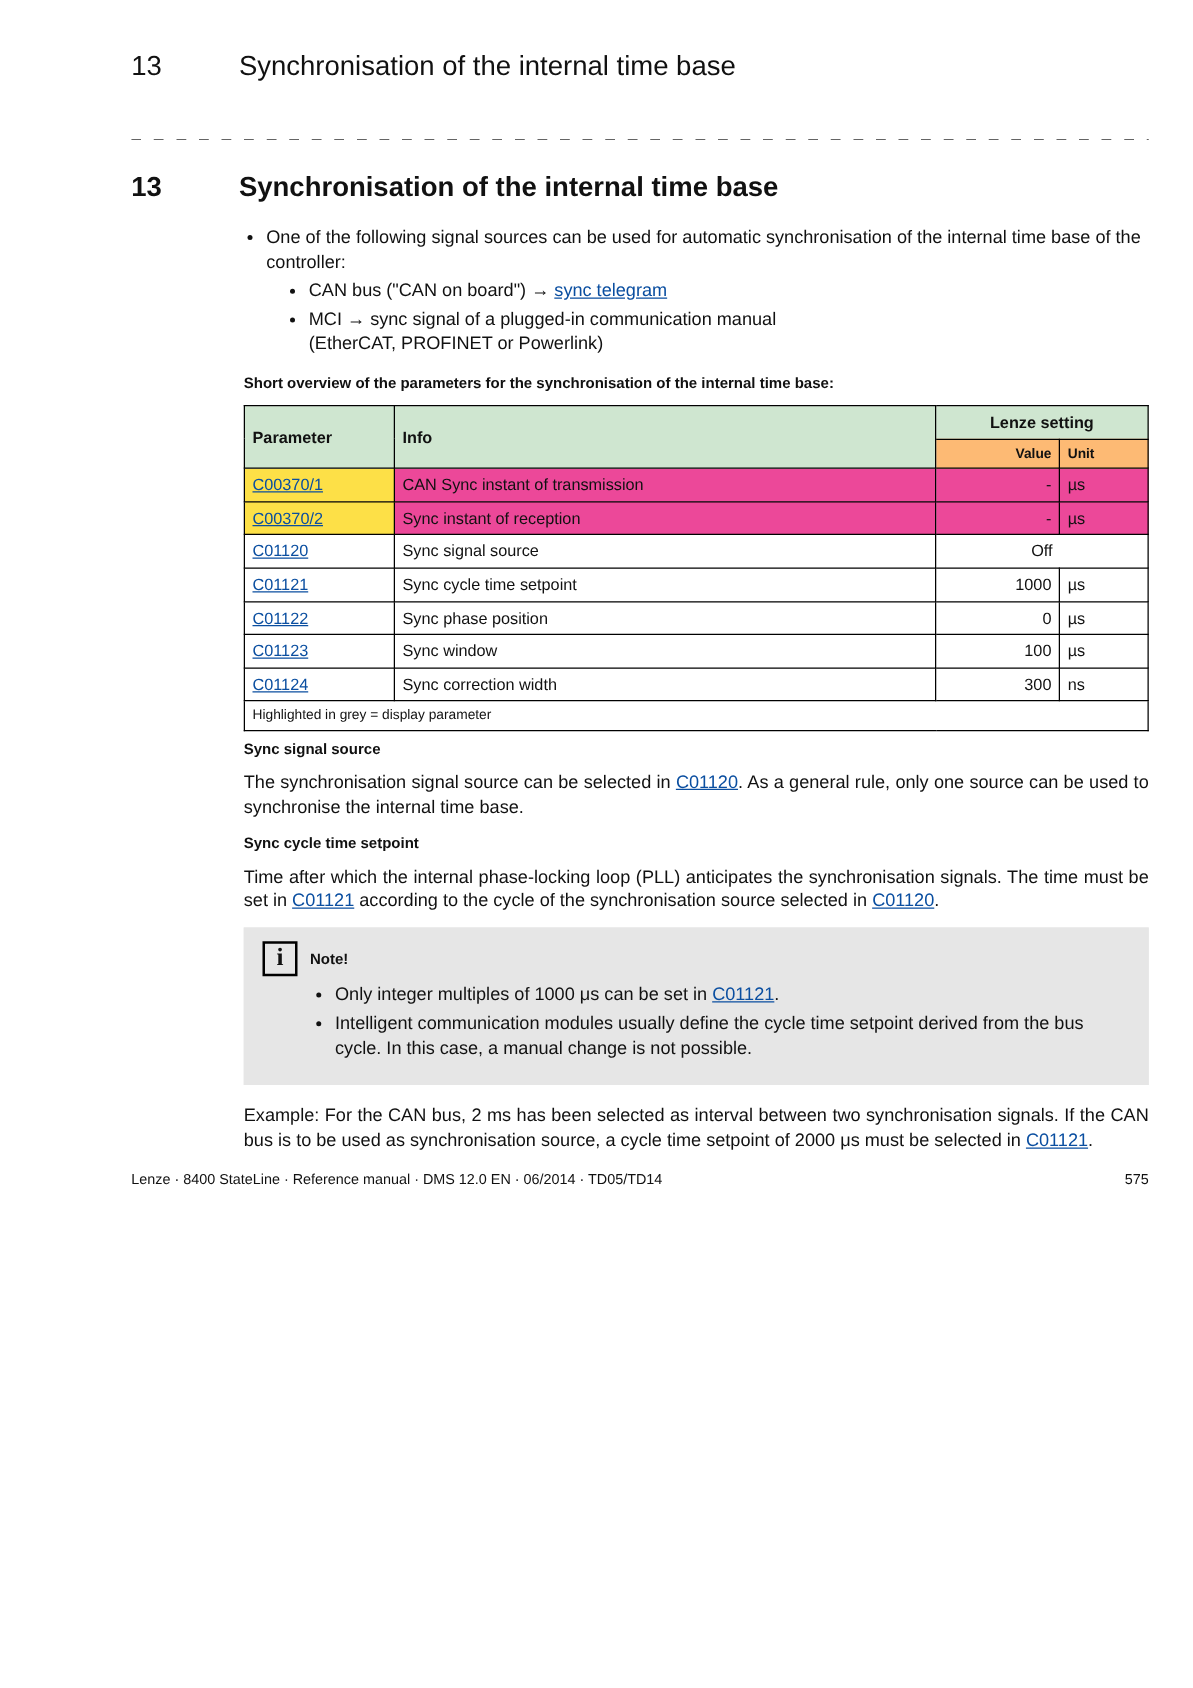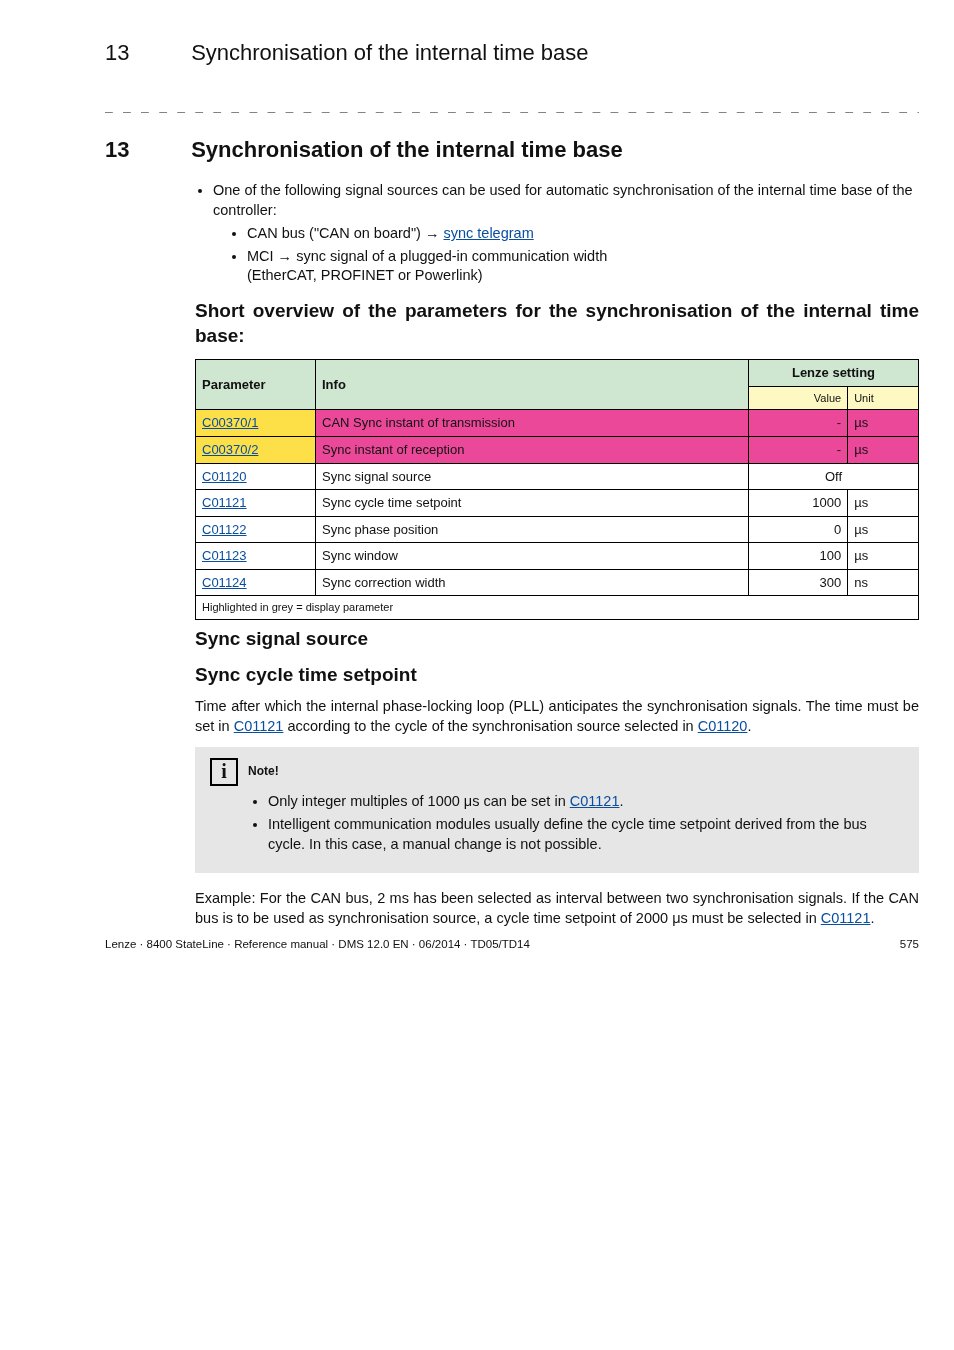--- a/index.html
+++ b/index.html
@@ -71,41 +71,41 @@
   .content .sub-bullets li {
     margin-bottom: 3px;
   }
   .link {
     color: #0a4ea0;
     text-decoration: underline;
   }
   .subhead {
     font-weight: 700;
     margin: 14px 0 8px 0;
-    font-size: 19px;
+    font-size: 12px;
   }
   table.param {
     border-collapse: collapse;
     width: 100%;
     font-size: 13px;
     margin-bottom: 6px;
   }
   table.param th, table.param td {
     border: 1px solid #000;
     padding: 4px 6px;
     vertical-align: middle;
   }
   table.param thead th {
     background: #cfe6d0;
     font-weight: 700;
     text-align: left;
   }
   table.param thead .subhead-row th {
-    background: #fef9c3;
-    font-weight: 400;
+    background: #fdba74;
+    font-weight: 700;
     font-size: 11px;
     text-align: right;
   }
   table.param thead .subhead-row th.unit {
     text-align: left;
   }
   table.param td.val {
     text-align: right;
   }
   table.param .display-row td {
@@ -185,21 +185,21 @@
 
 
     <ul class="bullets">
       <li>
         <span>One of the following signal sources can be used for automatic synchronisation of the internal time base of the controller:</span>
         <ul class="sub-bullets">
           <li>
             <span>CAN bus ("CAN on board") → </span><a href="#" class="link">sync telegram</a>
           </li>
           <li>
-            <span>MCI → sync signal of a plugged-in communication width</span><br>
+            <span>MCI → sync signal of a plugged-in communication manual</span><br>
             <span>(EtherCAT, PROFINET or Powerlink)</span>
           </li>
         </ul>
       </li>
     </ul>
 
     <p class="subhead">Short overview of the parameters for the synchronisation of the internal time base:</p>
 
     <table class="param">
       <thead>
@@ -257,20 +257,23 @@
           </tr>
         </tbody>
       <tfoot>
         <tr>
           <td colspan="4" class="table-footnote">Highlighted in grey = display parameter</td>
         </tr>
       </tfoot>
     </table>
 
     <p class="subhead">Sync signal source</p>
+    <p>
+      <span>The synchronisation signal source can be selected in </span><a href="#" class="link">C01120</a><span>. As a general rule, only one source can be used to synchronise the internal time base.</span>
+    </p>
 
     <p class="subhead">Sync cycle time setpoint</p>
     <p>
       <span>Time after which the internal phase-locking loop (PLL) anticipates the synchronisation signals. The time must be set in </span><a href="#" class="link">C01121</a><span> according to the cycle of the synchronisation source selected in </span><a href="#" class="link">C01120</a><span>.</span>
     </p>
 
     <div class="note-box">
       <div class="note-head">
         <div class="note-icon">i</div>
         <div class="note-title">Note!</div>

